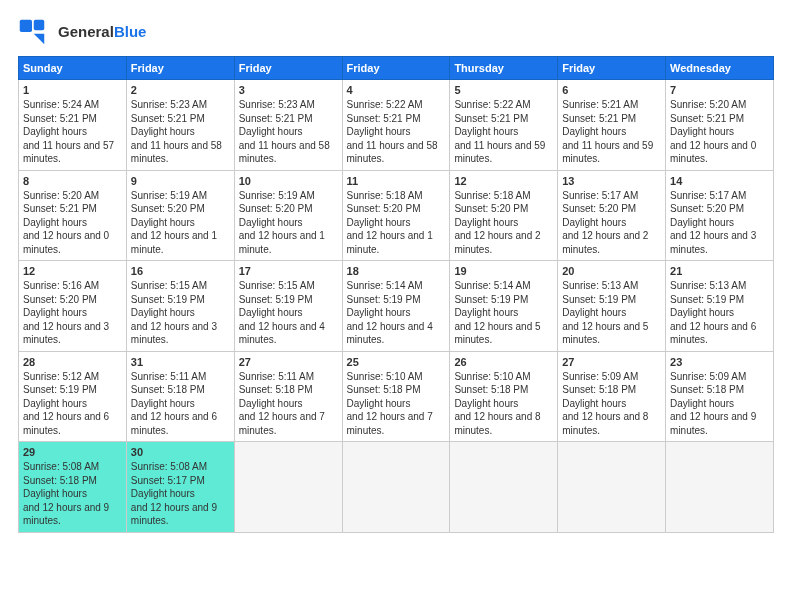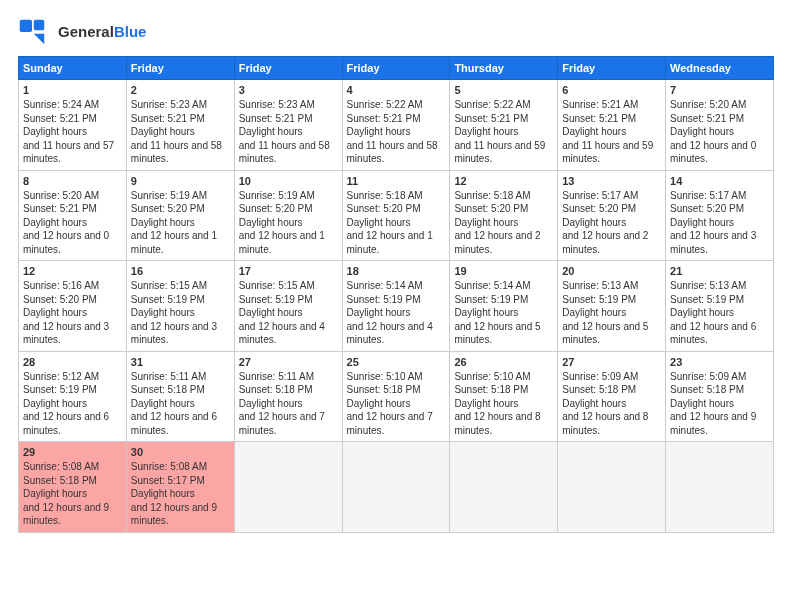--- a/index.html
+++ b/index.html
@@ -65,21 +65,21 @@
     }
     tbody td {
       border: 1px solid #ccc;
       vertical-align: top;
       padding: 4px 4px;
       width: 14.28%;
       height: 80px;
       background: #fff;
     }
     tbody tr:last-child td {
-      background: #fca5a5;
+      background: #5eead4;
     }
     .day-num {
       font-size: 11px;
       font-weight: bold;
       color: #333;
       display: block;
       margin-bottom: 2px;
     }
     .day-info {
       font-size: 10px;

